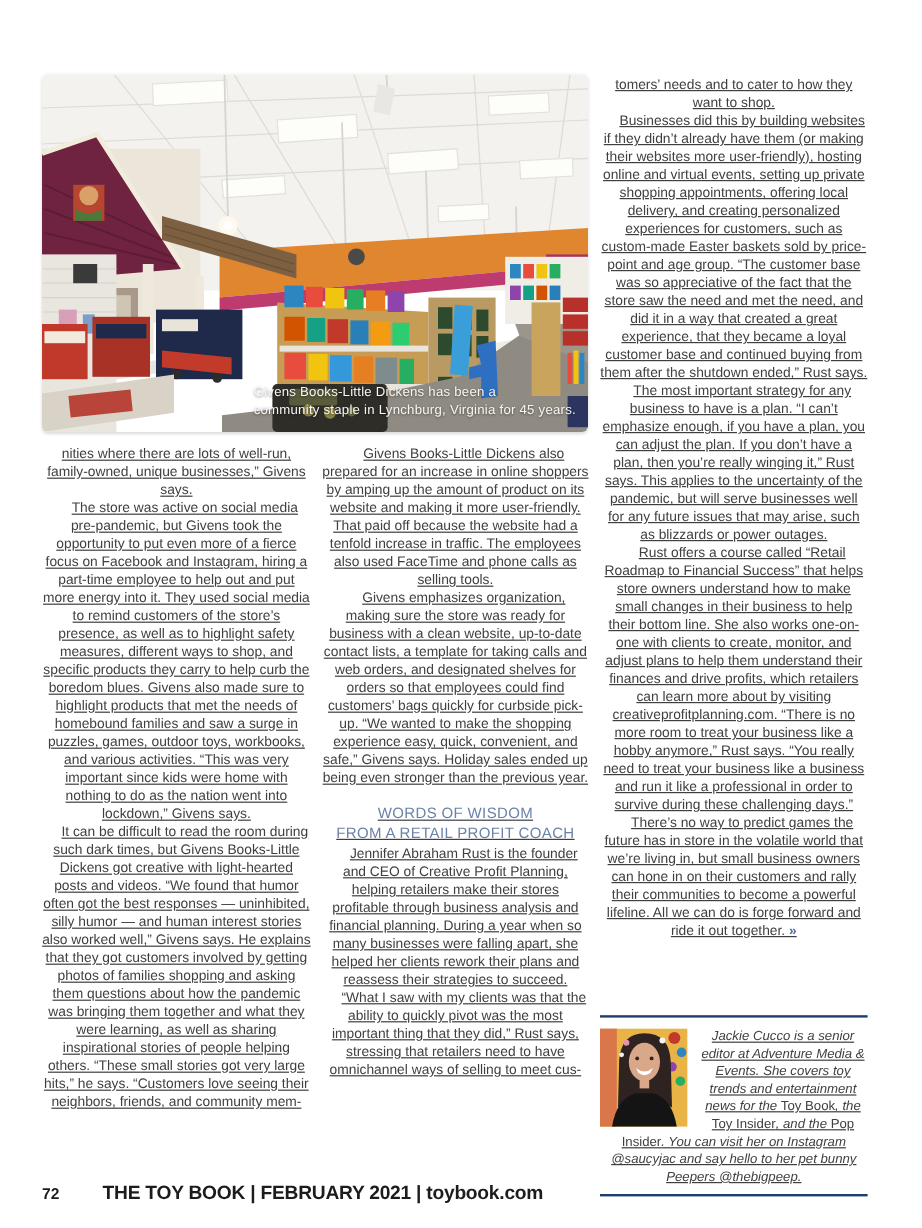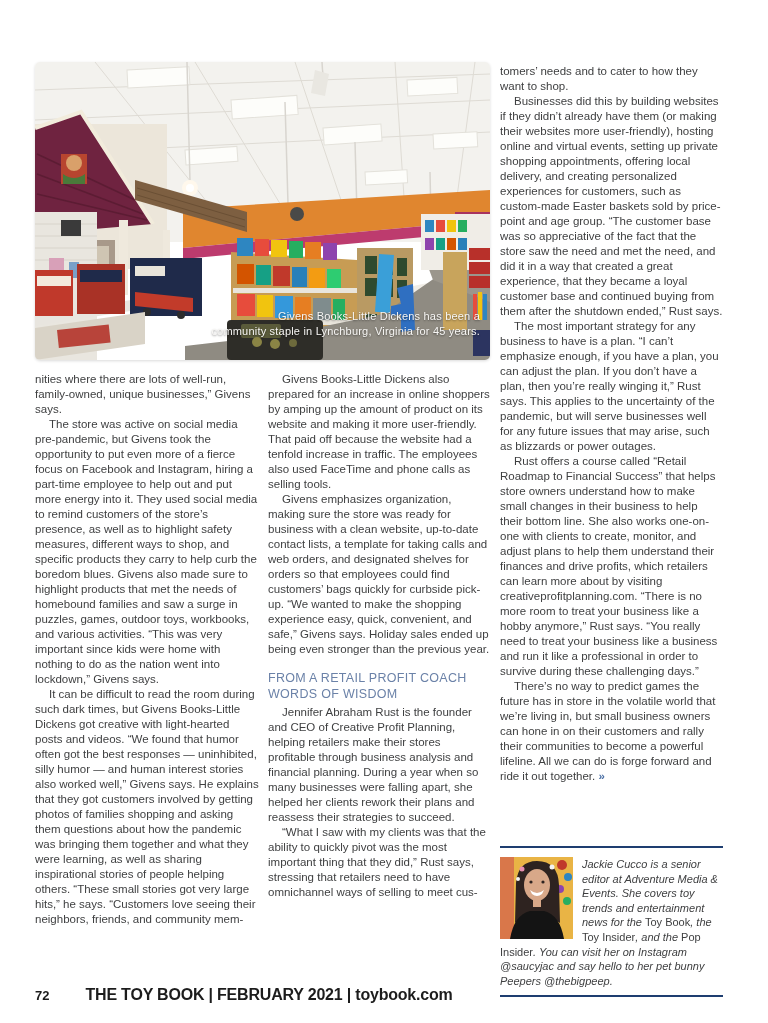--- a/index.html
+++ b/index.html
@@ -4,26 +4,26 @@
 <style>
   * { margin:0; padding:0; box-sizing:border-box; }
   html,body { background:#ffffff; }
   body { font-family:"Liberation Sans","DejaVu Sans",sans-serif; }
   .page { position:relative; width:768px; height:1023px; background:#fff; overflow:hidden; }
 
   
   .photo { position:absolute; left:35px; top:62px; width:455px; height:298px;
            border-radius:5px; overflow:hidden; box-shadow:0 1px 3px rgba(0,0,0,.15); }
   .photo svg { display:block; width:100%; height:100%; }
-  .photo-caption { position:absolute; right:10px; bottom:22px; text-align:right;
+  .photo-caption { position:absolute; right:10px; bottom:11px; text-align:left;
                    color:#f7f6f4; font-size:11px; line-height:14.5px;
                    text-shadow:0 1px 2px rgba(0,0,0,.45); letter-spacing:.2px; }
 
   
-  .col { position:absolute; color:#3e3f40; font-size:11.5px; line-height:15px; text-align:left; }
+  .col { position:absolute; color:#3e3f40; font-size:11.5px; line-height:15px; text-align:center;text-decoration:underline; }
   .col p { margin:0; }
   .col p.indent { text-indent:14px; }
   .col1 { left:35px;  top:372px; width:224px; }
   .col2 { left:268px; top:372px; width:223px; }
   .col3 { left:500px; top:64px;  width:223px; }
   .col3-body { min-height:778px; }
 
   .section-heading { color:#6b82a8; font-size:12.5px; line-height:16px;
                      letter-spacing:.3px; margin-top:13px; margin-bottom:3px; }
   .end-mark { color:#4a6fa5; font-weight:bold; }
@@ -232,22 +232,22 @@
   <div class="col col1">
     <p>nities where there are lots of well-run, family-owned, unique businesses,” Givens says.</p>
     <p class="indent">The store was active on social media pre-pandemic, but Givens took the opportunity to put even more of a fierce focus on Facebook and Instagram, hiring a part-time employee to help out and put more energy into it. They used social media to remind customers of the store’s presence, as well as to highlight safety measures, different ways to shop, and specific products they carry to help curb the boredom blues. Givens also made sure to highlight products that met the needs of homebound families and saw a surge in puzzles, games, outdoor toys, workbooks, and various activities. “This was very important since kids were home with nothing to do as the nation went into lockdown,” Givens says.</p>
     <p class="indent">It can be difficult to read the room during such dark times, but Givens Books-Little Dickens got creative with light-hearted posts and videos. “We found that humor often got the best responses — uninhibited, silly humor — and human interest stories also worked well,” Givens says. He explains that they got customers involved by getting photos of families shopping and asking them questions about how the pandemic was bringing them together and what they were learning, as well as sharing inspirational stories of people helping others. “These small stories got very large hits,” he says. “Customers love seeing their neighbors, friends, and community mem-</p>
   </div>
 
   <div class="col col2">
     <p class="indent">Givens Books-Little Dickens also prepared for an increase in online shoppers by amping up the amount of product on its website and making it more user-friendly. That paid off because the website had a tenfold increase in traffic. The employees also used FaceTime and phone calls as selling tools.</p>
     <p class="indent">Givens emphasizes organization, making sure the store was ready for business with a clean website, up-to-date contact lists, a template for taking calls and web orders, and designated shelves for orders so that employees could find customers’ bags quickly for curbside pick-up. “We wanted to make the shopping experience easy, quick, convenient, and safe,” Givens says. Holiday sales ended up being even stronger than the previous year.</p>
     <div class="section-heading">
+      <div>WORDS OF WISDOM</div>
       <div>FROM A RETAIL PROFIT COACH</div>
-      <div>WORDS OF WISDOM</div>
     </div>
     <p class="indent">Jennifer Abraham Rust is the founder and CEO of Creative Profit Planning, helping retailers make their stores profitable through business analysis and financial planning. During a year when so many businesses were falling apart, she helped her clients rework their plans and reassess their strategies to succeed.</p>
     <p class="indent">“What I saw with my clients was that the ability to quickly pivot was the most important thing that they did,” Rust says, stressing that retailers need to have omnichannel ways of selling to meet cus-</p>
   </div>
 
   <div class="col col3">
     <div class="col3-body">
       <p>tomers’ needs and to cater to how they want to shop.</p>
       <p class="indent">Businesses did this by building websites if they didn’t already have them (or making their websites more user-friendly), hosting online and virtual events, setting up private shopping appointments, offering local delivery, and creating personalized experiences for customers, such as custom-made Easter baskets sold by price-point and age group. “The customer base was so appreciative of the fact that the store saw the need and met the need, and did it in a way that created a great experience, that they became a loyal customer base and continued buying from them after the shutdown ended,” Rust says.</p>
       <p class="indent">The most important strategy for any business to have is a plan. “I can’t emphasize enough, if you have a plan, you can adjust the plan. If you don’t have a plan, then you’re really winging it,” Rust says. This applies to the uncertainty of the pandemic, but will serve businesses well for any future issues that may arise, such as blizzards or power outages.</p>

